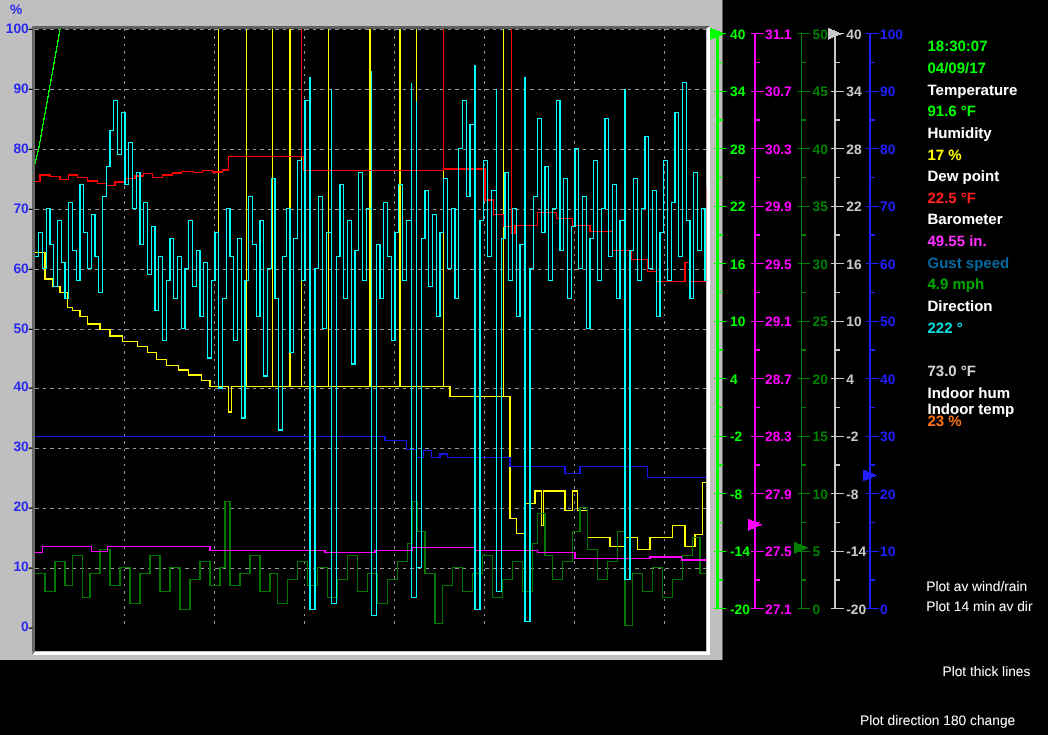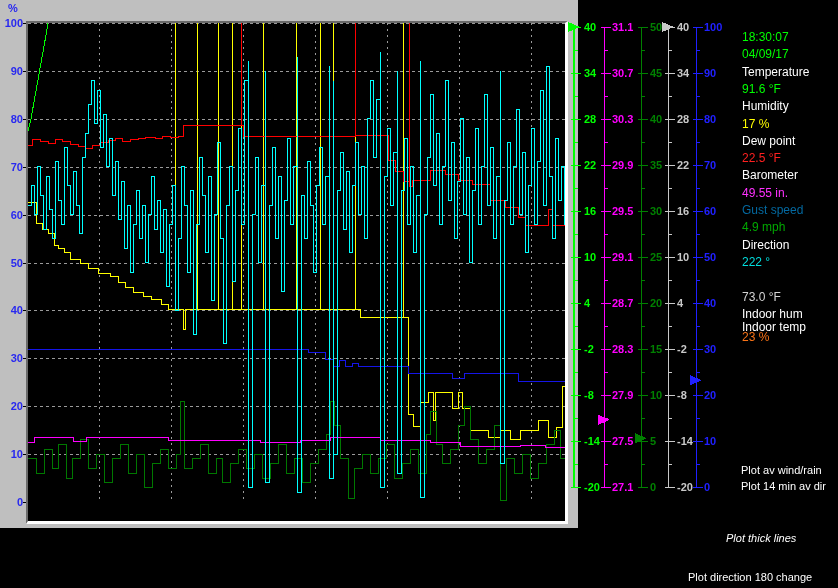--- a/index.html
+++ b/index.html
@@ -11,25 +11,25 @@
   .ytick{position:absolute;left:23px;width:5px;height:1px;background:#000;}
   #plot-frame{position:absolute;left:26px;top:21px;width:537px;height:498px;background:#000;
               border-top:2px solid #6a6a6a;border-left:2px solid #6a6a6a;
               border-right:3px solid #ffffff;border-bottom:3px solid #ffffff;}
   #chart{position:absolute;left:0;top:0;}
   #xlabels{position:absolute;left:0;top:480px;width:537px;height:18px;}
   .xl{position:absolute;top:2px;width:80px;margin-left:-40px;text-align:center;
       font-size:11px;color:#ffffff;white-space:nowrap;}
   #axes{position:absolute;left:558px;top:0;}
   #readings{position:absolute;left:742px;top:30px;width:96px;}
-  .rrow{position:absolute;left:0;font-size:12px;font-weight:normal;white-space:nowrap;}
+  .rrow{position:absolute;left:0;font-size:12px;font-weight:bold;white-space:nowrap;}
   .opt{position:absolute;font-size:11px;color:#ffffff;white-space:nowrap;}
   #opt-av{left:741px;top:464px;}
   #opt-10min{left:741px;top:480px;}
-  #opt-thick{left:726px;top:532px;font-style:italic;}
+  #opt-thick{left:754px;top:532px;}
   #opt-dir180{left:688px;top:571px;}
 </style>
 </head>
 <body>
 
 <div id="window">
   <div id="gray-panel">
     <span id="pct-title">%</span>
     <div id="left-axis">
         <div class="yl" style="top: 17px;">100</div>

